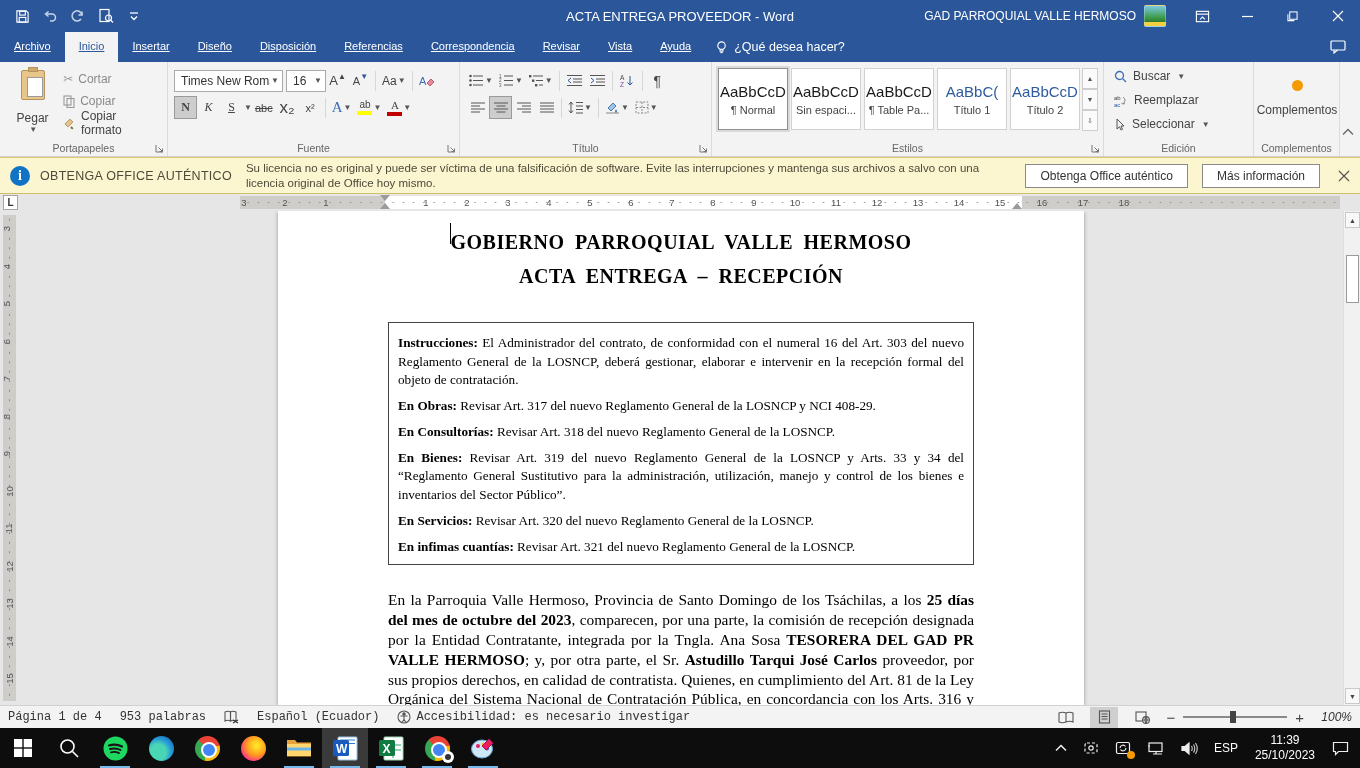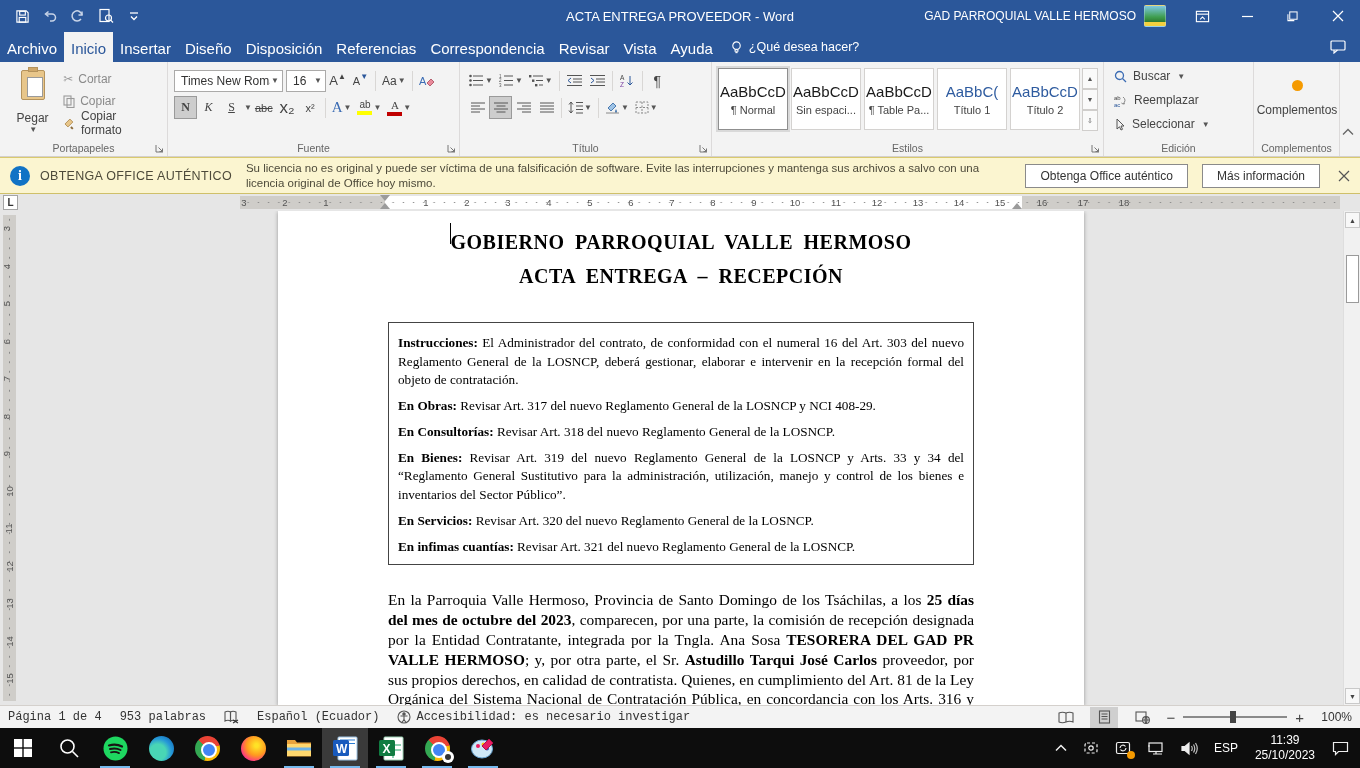--- a/index.html
+++ b/index.html
@@ -12,21 +12,21 @@
   .qat { display:flex; align-items:center; gap:4px; margin-left:10px; }
   .qat .qbtn { width:24px; height:24px; display:flex; align-items:center; justify-content:center; }
   .tb-title { position:absolute; left:50%; transform:translateX(-50%); font-size:13px; white-space:nowrap; }
   .tb-right { position:absolute; right:0; top:0; height:32px; display:flex; align-items:center; }
   .tb-account { font-size:12px; margin-right:8px; white-space:nowrap; }
   .tb-avatar { width:22px; height:22px; border-radius:2px; background:linear-gradient(180deg,#7ec8e3 0%,#3f9e4f 55%,#2e7d32 78%,#f3d03e 78%,#f3d03e 100%); margin-right:14px; border:1px solid #cfe3ff55; }
   .winbtn { width:45px; height:32px; display:flex; align-items:center; justify-content:center; color:#fff; }
 
   
   .tabrow { position:absolute; top:32px; left:0; right:0; height:30px; background:#2b579a; display:flex; align-items:stretch; color:#fff; }
-  .tab { padding:8px 7px 7px; font-size:15px; cursor:default; }
+  .tab { padding:8px 14px 7px; font-size:11px; cursor:default;text-decoration:underline; }
   .tab.active { background:#f3f3f3; color:#2b579a; }
   .tellme { display:flex; align-items:center; gap:6px; padding:0 10px; font-size:12.5px; }
   .tabrow-right { margin-left:auto; display:flex; align-items:center; padding-right:14px; }
 
   
   .ribbon { position:absolute; top:62px; left:0; right:0; height:95px; background:#f3f3f3; border-bottom:1px solid #d4d0cc; display:flex; }
   .rgroup { position:relative; height:100%; border-right:1px solid #dcdada; padding:4px 4px 16px 6px; flex:0 0 auto; }
   .glabel { position:absolute; bottom:2px; left:0; right:0; text-align:center; font-size:10.5px; color:#666; }
   .dlaunch { position:absolute; right:3px; bottom:3px; color:#777; }
   .rrow { display:flex; align-items:center; height:25px; margin-top:2px; }
@@ -112,21 +112,21 @@
   .statusbar { position:absolute; top:705px; left:0; right:0; height:23px; background:#f3f3f3; border-top:1px solid #d4d0cc; display:flex; align-items:center; font-size:12px; color:#333; padding:0 8px; }
   .sitem { margin-right:18px; display:flex; align-items:center; gap:5px; white-space:nowrap;font-family:Liberation Mono, monospace; }
   .sb-right { margin-left:auto; display:flex; align-items:center; gap:10px; }
   .viewbtn { width:28px; height:21px; display:flex; align-items:center; justify-content:center; }
   .viewbtn.active { background:#cfcfcf; }
   .zoomline { display:flex; align-items:center; gap:8px; }
   .ztrack { width:104px; height:2px; background:#8a8a8a; position:relative; }
   .ztick { position:absolute; left:50%; top:-3px; width:1px; height:8px; background:#8a8a8a; }
   .zthumb { position:absolute; left:45%; top:-5px; width:6px; height:12px; background:#444; }
   .zpm { font-size:15px; color:#444; line-height:1; }
-  .zpct { width:38px; text-align:right; }
+  .zpct { width:38px; text-align:right;font-style:italic; }
 
   
   .taskbar { position:absolute; top:728px; left:0; right:0; height:40px; background:#0d0d0d; display:flex; align-items:stretch; color:#fff; }
   .tbtn { width:46px; display:flex; align-items:center; justify-content:center; position:relative; }
   .tbtn.running::after { content:""; position:absolute; bottom:0; left:8px; right:8px; height:2px; background:#76b9ed; }
   .tbtn.activeapp { background:#3a3a3a; }
   .tray { margin-left:auto; display:flex; align-items:center; gap:2px; padding-right:4px; }
   .traybtn { height:40px; display:flex; align-items:center; justify-content:center; padding:0 7px; position:relative; }
   .lang { font-size:12px; }
   .clock { text-align:center; font-size:12px; line-height:1.25; padding:0 8px; }

